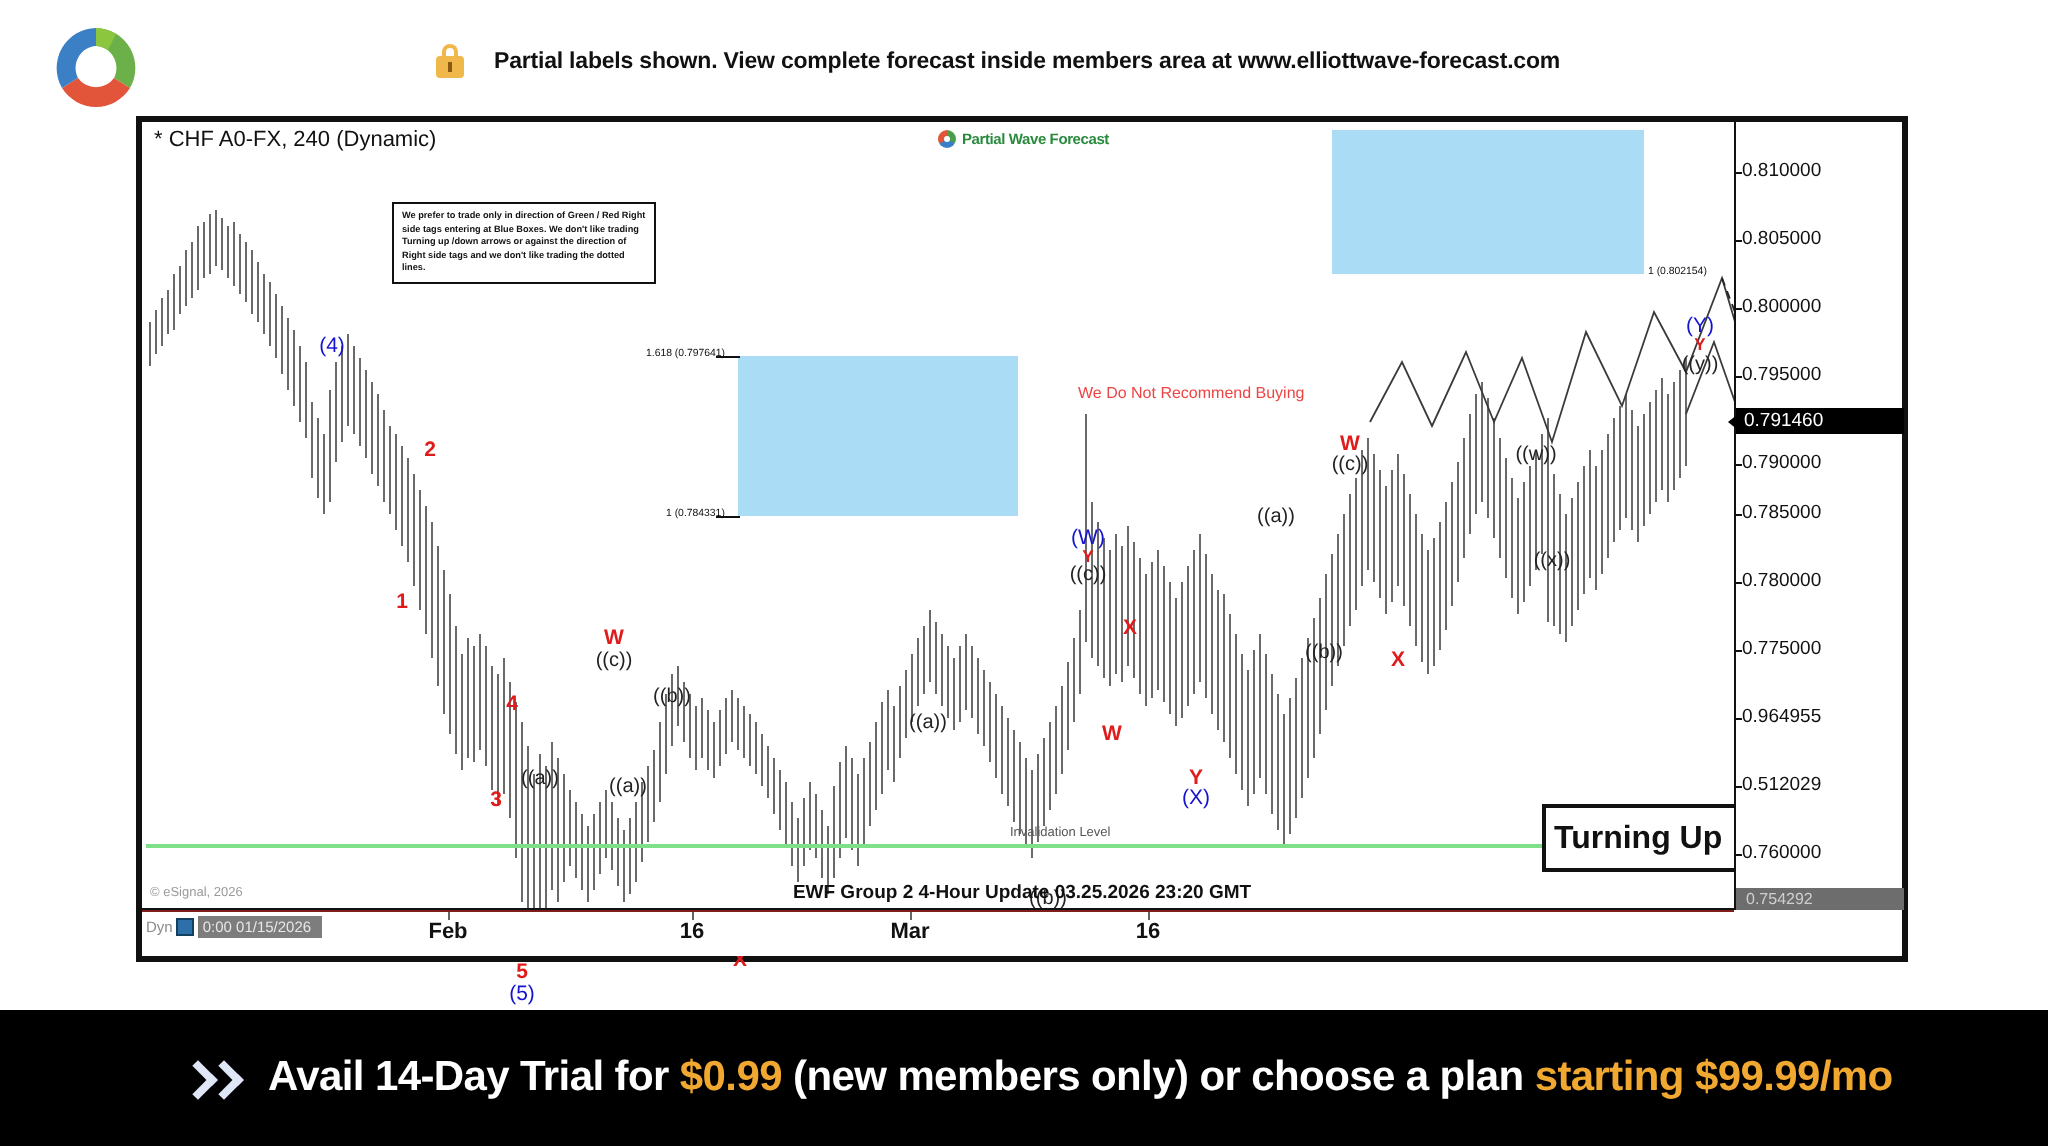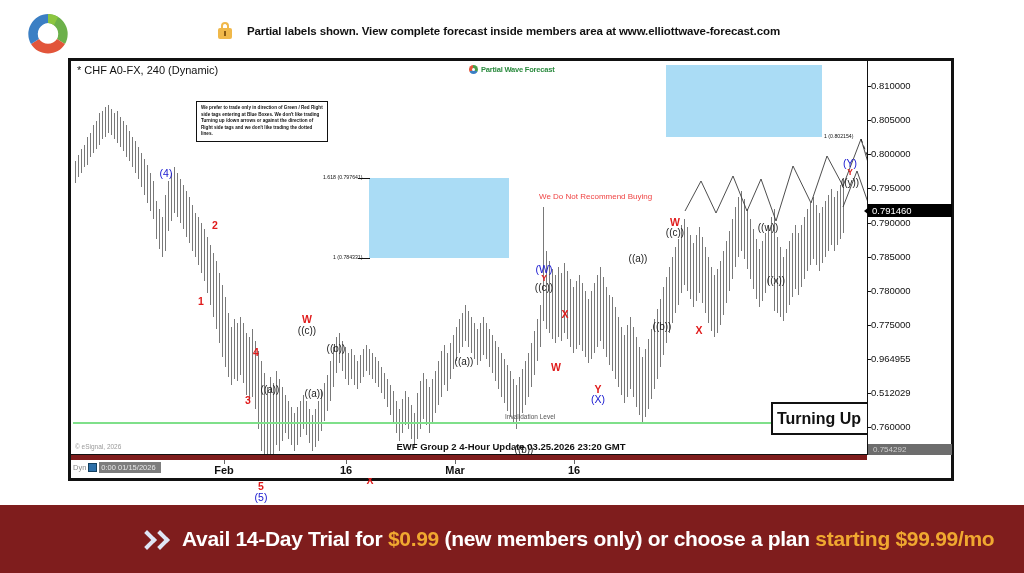--- a/index.html
+++ b/index.html
@@ -45,21 +45,21 @@
   .tick { position:absolute; left:3px; font-size:9.5px; color:#111; white-space:nowrap; }
   .tick:before { content:""; position:absolute; left:-3px; top:6px; width:3px; height:1px; background:#111; }
   .price-marker { position:absolute; left:0; width:84px; height:13px; background:#000; color:#fff;
      font-size:9.5px; padding-left:4px; line-height:13px; }
   .price-marker:before { content:""; position:absolute; left:-4px; top:3px; border-top:4px solid transparent;
      border-bottom:4px solid transparent; border-right:5px solid #000; }
   .price-marker-low { position:absolute; left:0; width:84px; height:11px; background:#6d6d6d; color:#cfcfcf;
      font-size:8px; padding-left:5px; line-height:11px; }
 
   
-  .time-axis { position:absolute; left:0; right:84px; bottom:0; height:23px; border-top:5px solid #7f1d1d; background:#fff; }
+  .time-axis { position:absolute; left:0; right:84px; bottom:0; height:23px; border-top:1px solid #7f1d1d; background:#fff; }
   .time-label { position:absolute; top:4px; font-size:11px; font-weight:bold; color:#111; transform:translateX(-50%); }
   .time-tick { position:absolute; top:0; width:1px; height:4px; background:#666; }
   .dyn-box { position:absolute; left:2px; top:2px; display:flex; align-items:center; gap:2px; }
   .dyn-text { font-size:7.5px; color:#8a8a8a; }
   .dyn-icon { width:9px; height:9px; background:#2d6fa8; border:1px solid #13405f; }
   .dyn-stamp { background:#7d7d7d; color:#e8e8e8; font-size:7.5px; padding:1px 5px 1px 2px; }
 
   .esignal { position:absolute; left:4px; bottom:28px; font-size:6.5px; color:#9a9a9a; }
   .footer-note { position:absolute; left:50%; transform:translateX(-50%); bottom:26px;
      font-size:9.5px; font-weight:bold; color:#111; white-space:nowrap; }
@@ -86,22 +86,22 @@
   .inval-text { position:absolute; color:#555; font-size:6.5px; white-space:nowrap; }
   .inval-line { position:absolute; height:1.5px; background:#7fe08a; }
   .inval-price { position:absolute; font-size:8px; color:#111; }
 
   .turning-box { position:absolute; border:2px solid #111; background:#fff; padding:5px 4px;
      font-size:16px; font-weight:bold; color:#111; white-space:nowrap; }
 
   svg.overlay { position:absolute; left:0; top:0; }
 
   
-  .banner { position:absolute; left:0; bottom:0; width:1024px; height:68px; background:#7f1d1d;
-     display:flex; align-items:center;padding-left:48px; }
+  .banner { position:absolute; left:0; bottom:0; width:1024px; height:68px; background:#000000;
+     display:flex; align-items:center; }
   .banner-inner { display:flex; align-items:center; gap:16px; margin-left:92px; }
   .chev { display:flex; }
   .chev span { display:inline-block; width:13px; height:22px; position:relative; }
   .chev span:before { content:""; position:absolute; left:0; top:0; width:10px; height:10px;
      border-top:4px solid #dfe6f5; border-right:4px solid #dfe6f5; transform:rotate(45deg); top:5px; }
   .banner-text { font-size:21px; font-weight:bold; color:#ffffff; letter-spacing:-0.3px; white-space:nowrap; }
   .gold { color:#f0a830; }
 </style>
 </head>
 <body>
@@ -288,21 +288,21 @@
       <div class="inval-price" style="left:763px; top:363px;">0.760130</div>
 
       <div class="turning-box" style="left:700px; top:341px;">Turning Up ↗</div>
 
       <div class="price-axis">
         <div class="tick" style="top:19px;">0.810000</div>
         <div class="tick" style="top:53px;">0.805000</div>
         <div class="tick" style="top:87px;">0.800000</div>
         <div class="tick" style="top:121px;">0.795000</div>
         <div class="price-marker" style="top:143px;">0.791460</div>
-        <div class="tick" style="top:156px;">0.790000</div>
+        <div class="tick" style="top:165px;">0.790000</div>
         <div class="tick" style="top:190px;">0.785000</div>
         <div class="tick" style="top:224px;">0.780000</div>
         <div class="tick" style="top:258px;">0.775000</div>
         <div class="tick" style="top:292px;">0.964955</div>
         <div class="tick" style="top:326px;">0.512029</div>
         <div class="tick" style="top:360px;">0.760000</div>
         <div class="price-marker-low" style="top:383px;">0.754292</div>
       </div>
 
       <div class="esignal">© eSignal, 2026</div>

